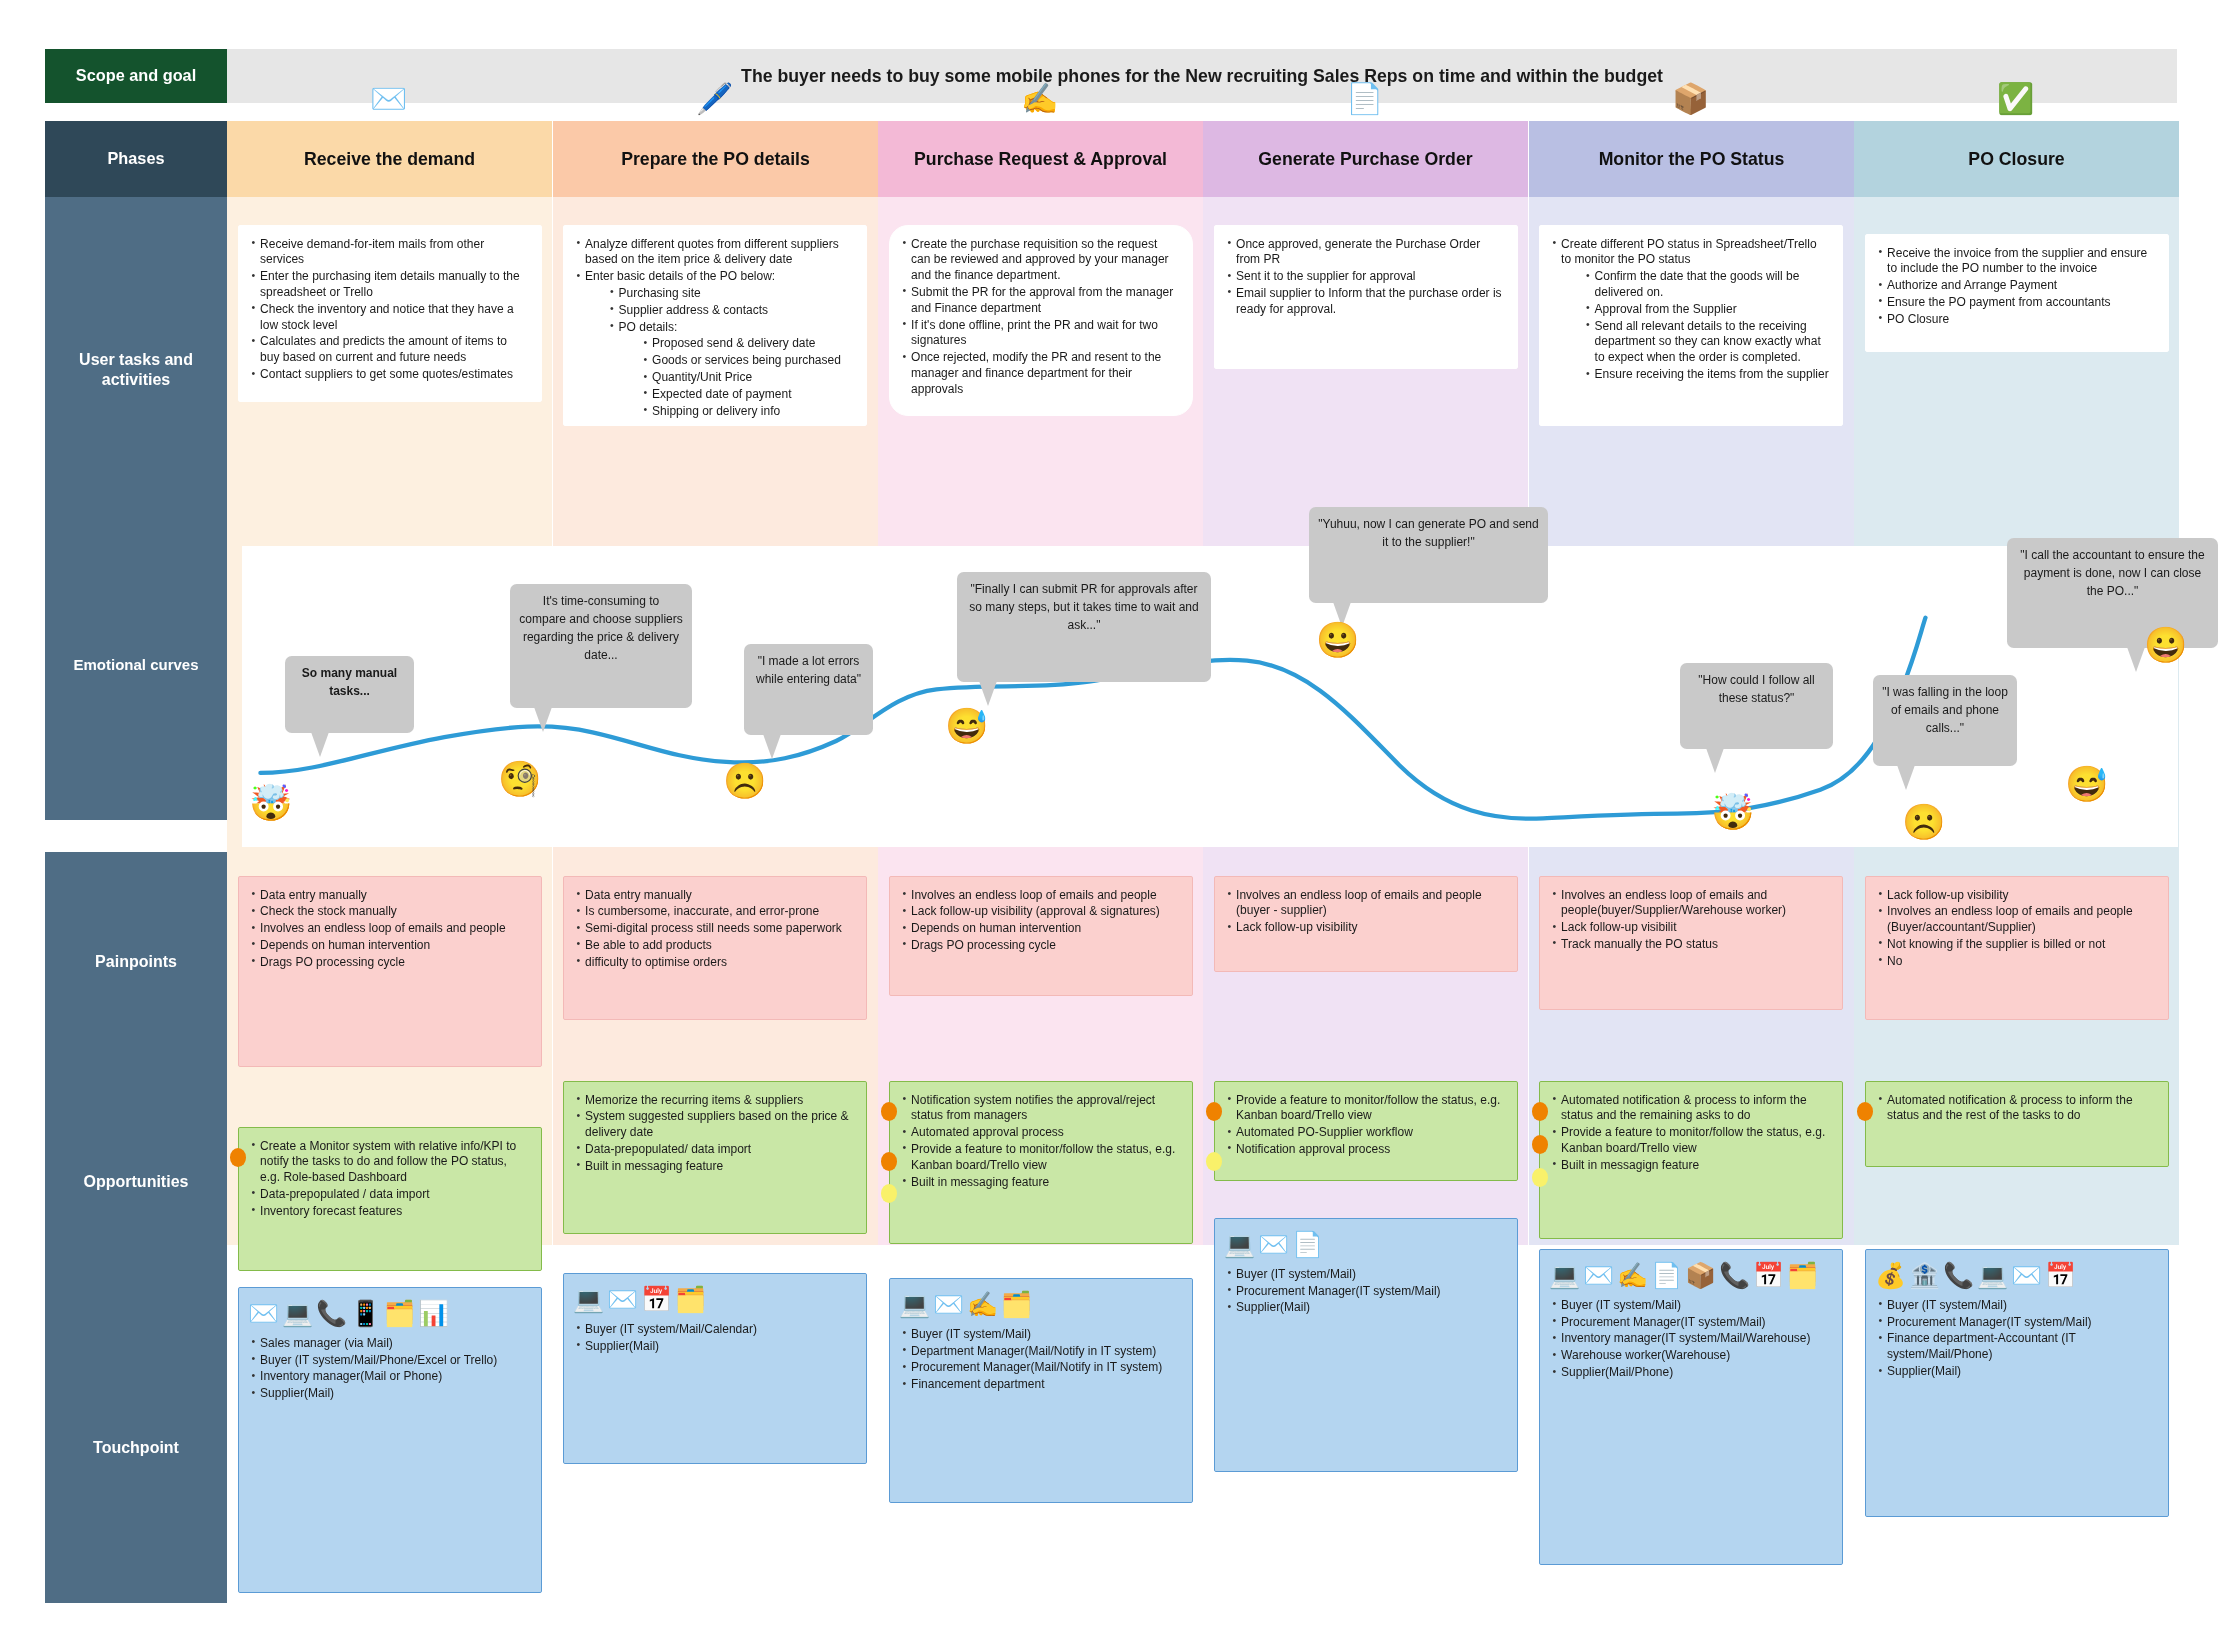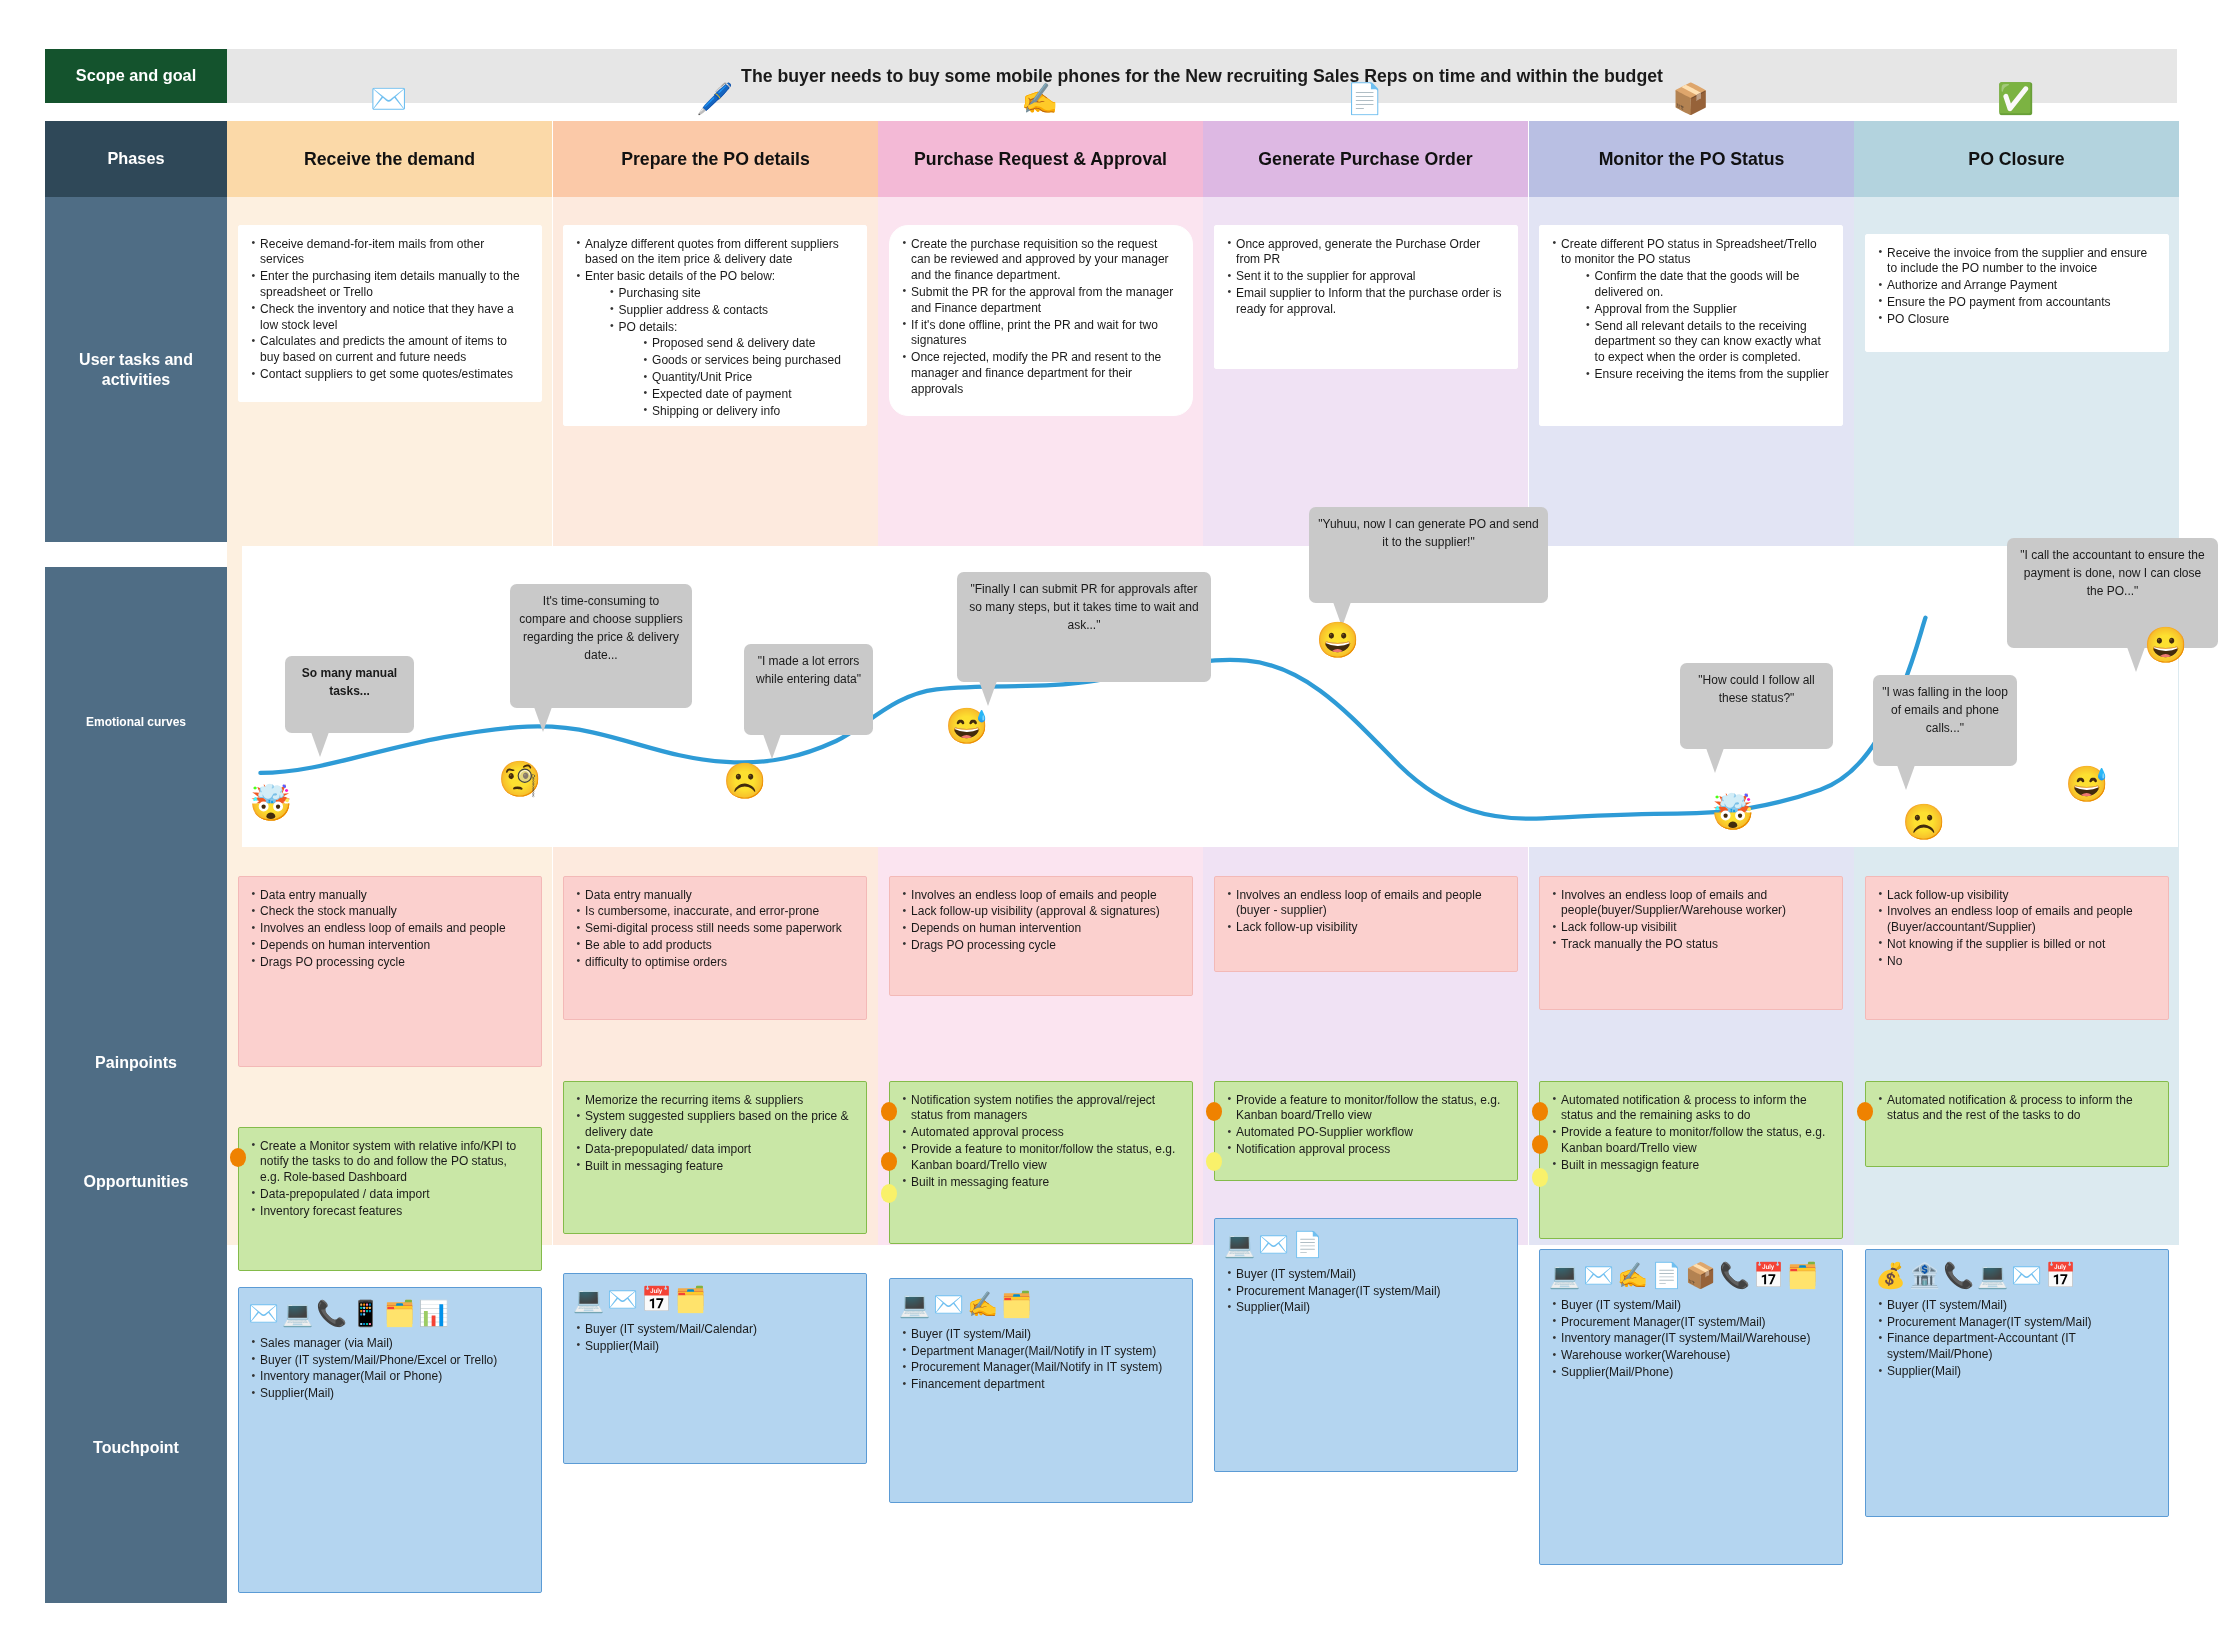--- a/index.html
+++ b/index.html
@@ -16,22 +16,22 @@
   
   .rowlabel {
     position: absolute; left: 45px; width: 182px;
     display: flex; align-items: center; justify-content: center;
     color: #fff; font-weight: bold; text-align: center;
     font-size: 16.3px; line-height: 1.2; padding: 0 6.7px;
   }
   .lbl-scope   { top: 49px;  height: 54px; background: #14532d; }
   .lbl-phases  { top: 121px;  height: 76px; background: #2f4858; }
   .lbl-tasks   { top: 197px;  height: 345px; background: #4f6d85; font-size: 16px; }
-  .lbl-emo     { top: 567px; height: 311px; background: #4f6d85; font-size: 12px; }
-  .lbl-pain    { top: 852px; height: 220px; background: #4f6d85; font-size: 16px; align-items: flex-end; }
+  .lbl-emo     { top: 509px; height: 311px; background: #4f6d85; font-size: 15px; }
+  .lbl-pain    { top: 852px; height: 220px; background: #4f6d85; font-size: 16px; }
   .lbl-opp     { top: 1072px; height: 220px; background: #4f6d85; font-size: 16px; }
   .lbl-touch   { top: 1292px; height: 311px; background: #4f6d85; font-size: 16px; }
 
   .scopebar {
     position: absolute; left: 227px; top: 49px; width: 1950px; height: 54px;
     background: #e6e6e6; display:flex; align-items:center; justify-content:center;
   }
   .scopebar span { font-size: 17.7px; font-weight: bold; color:#1a1a1a; text-align:center; }
 
   

